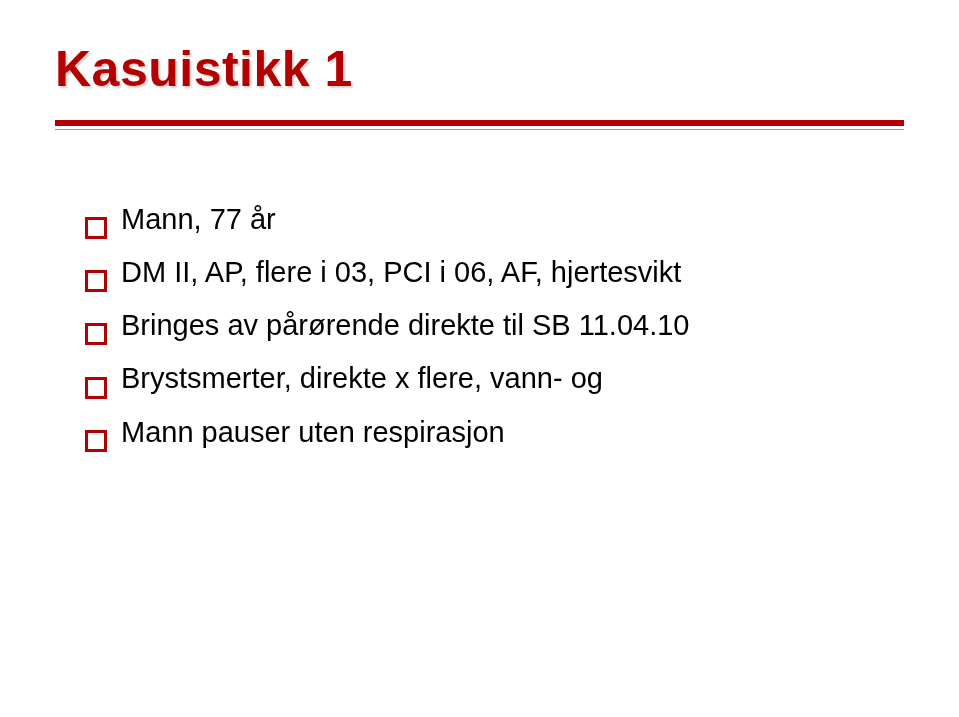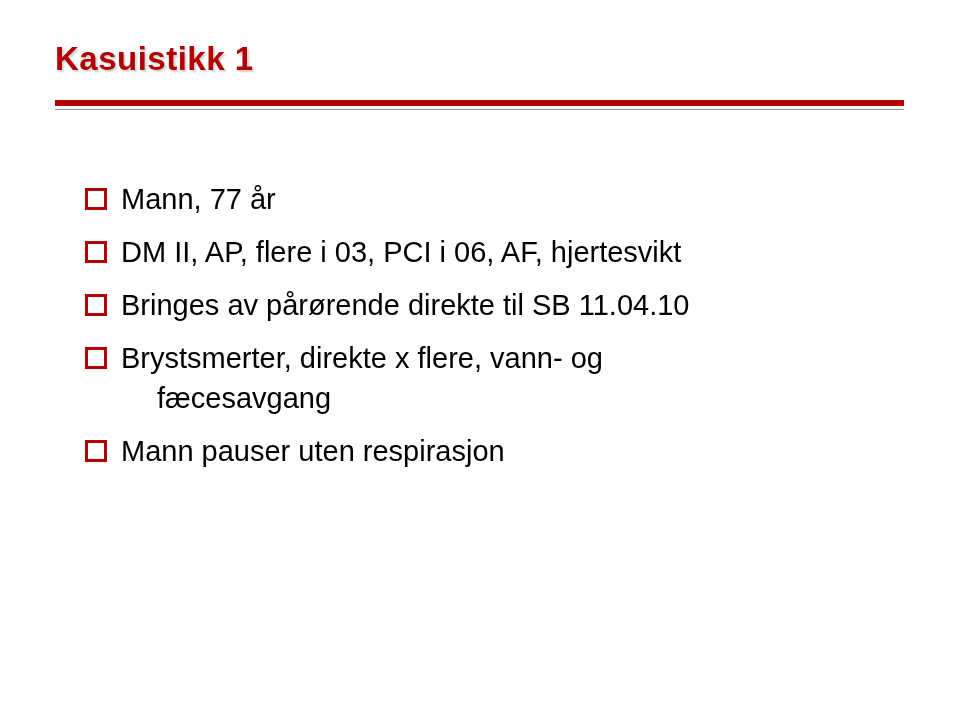--- a/index.html
+++ b/index.html
@@ -14,21 +14,21 @@
       font-family: Verdana, Geneva, sans-serif;
       position: relative;
       overflow: hidden;
     }
     .slide {
       width: 100%;
       height: 100%;
       padding: 40px 55px 50px 55px;
     }
     .title {
-      font-size: 33px;
+      font-size: 50px;
       font-weight: bold;
       color: #b30000;
       text-shadow: 2px 2px 2px rgba(180, 180, 180, 0.6);
       margin-bottom: 22px;
       letter-spacing: 0.5px;
     }
     .divider-thick {
       height: 6px;
       background: #b30000;
       margin-bottom: 3px;
@@ -37,21 +37,21 @@
       height: 1px;
       background: #999;
       margin-bottom: 70px;
     }
     .bullet-list {
       list-style: none;
       padding-left: 30px;
     }
     .bullet-item {
       display: flex;
-      align-items: flex-start;
+      align-items: flex-end;
       margin-bottom: 14px;
       font-size: 29px;
       color: #000;
       line-height: 1.35;
     }
     .bullet-marker {
       display: inline-block;
       width: 22px;
       height: 22px;
       border: 3px solid #b30000;
@@ -85,21 +85,20 @@
       <span class="bullet-text">DM II,  AP, flere i 03, PCI i 06,  AF, hjertesvikt</span>
     </li>
     <li class="bullet-item">
       <span class="bullet-marker"></span>
       <span class="bullet-text">Bringes av pårørende direkte til SB 11.04.10</span>
     </li>
     <li class="bullet-item">
       <span class="bullet-marker"></span>
       <span class="bullet-text">
         <span>Brystsmerter, direkte x flere, vann- og</span>
-        <span class="indent">fæcesavgang</span>
       </span>
     </li>
     <li class="bullet-item">
       <span class="bullet-marker"></span>
       <span class="bullet-text">Mann pauser uten respirasjon</span>
     </li>
   </ul>
 </div>
 
 </body></html>

